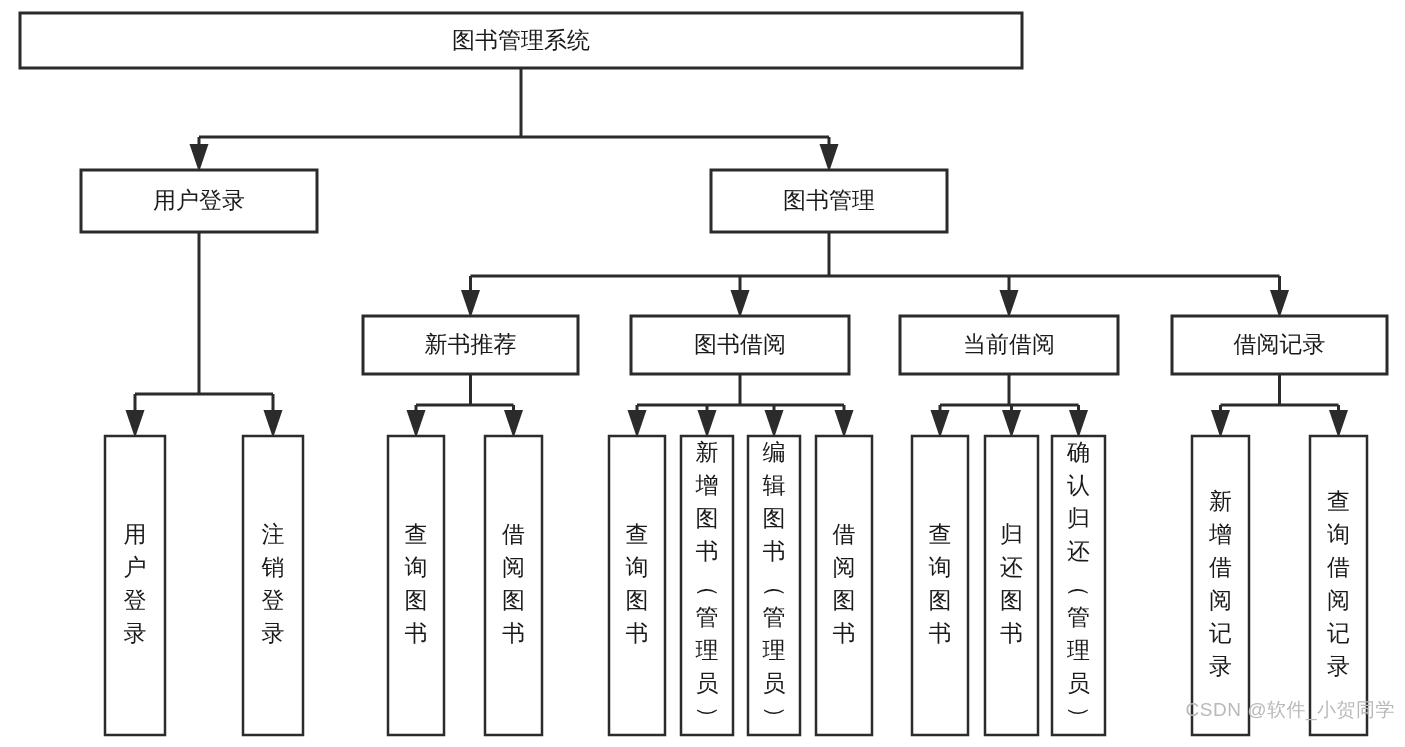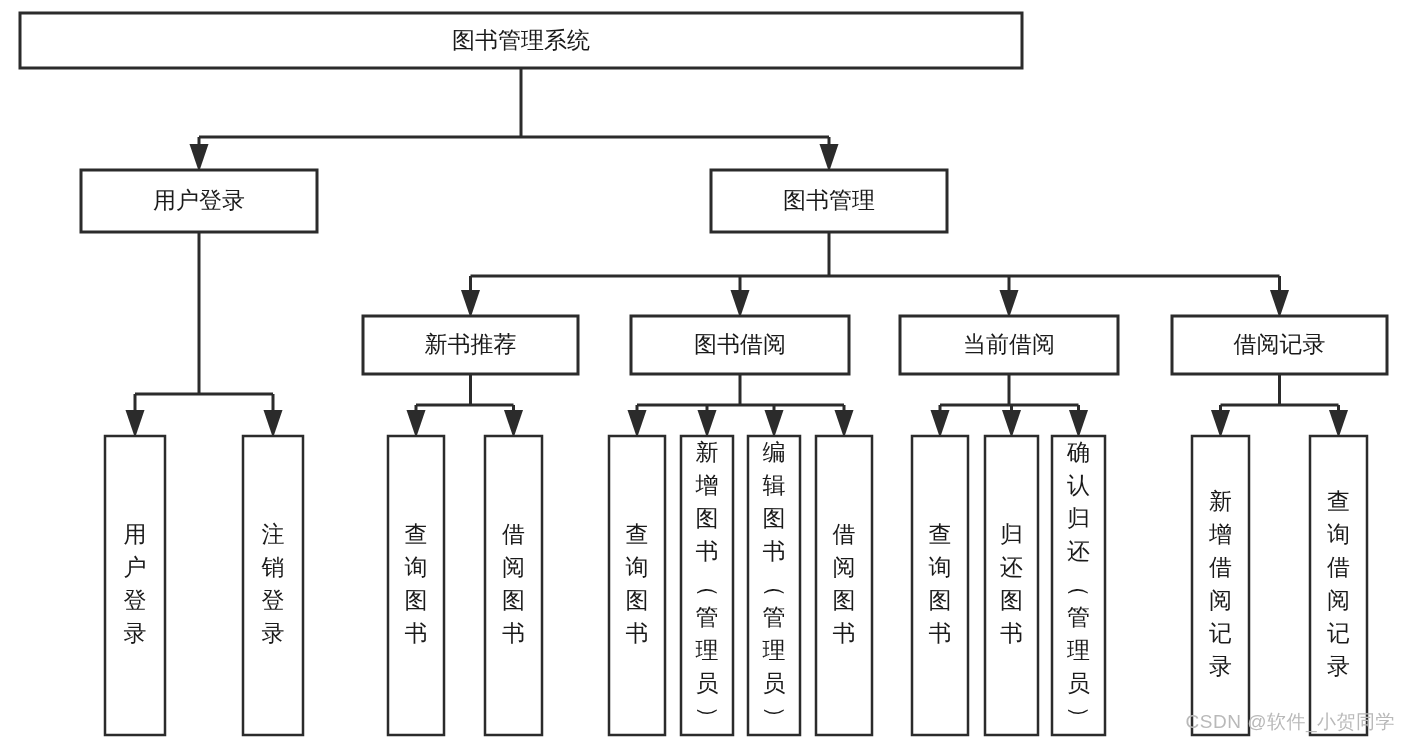--- a/index.html
+++ b/index.html
@@ -32,21 +32,21 @@
     text-anchor:middle;
     dominant-baseline:middle;
   }
   .node-label.vertical{
     font-size:23px;
     text-anchor:middle;
   }
   .watermark{
     position:absolute;
     right:10px;
-    bottom:12px;
+    bottom:24px;
     color:#b9b9b9;
     font-size:19px;
     font-family:"Liberation Sans","DejaVu Sans",sans-serif;
     letter-spacing:0.5px;
     white-space:nowrap;
     pointer-events:none;
   }
 </style>
 </head>
 <body>

